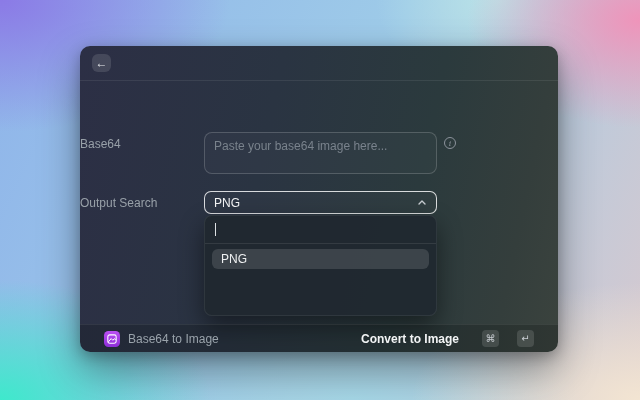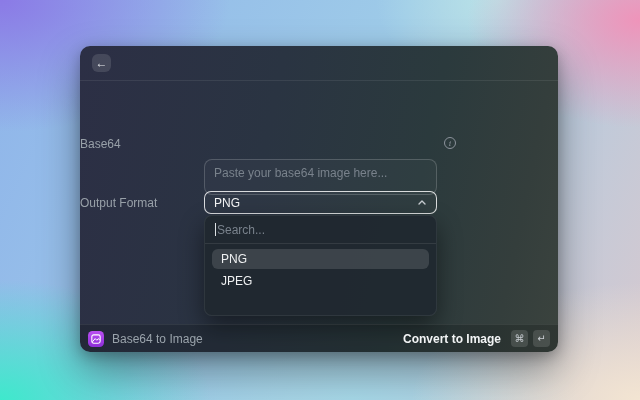--- a/index.html
+++ b/index.html
@@ -37,21 +37,21 @@
     width:19px; height:18px; border-radius:6px;
     background:rgba(255,255,255,.12);
     display:flex; align-items:center; justify-content:center;
     color:#e8eaec; font-size:12px; line-height:1; cursor:pointer;
   }
   .content { position:absolute; left:0; top:36px; right:0; bottom:28px; }
   .form-label {
     position:absolute; left:0; width:108px; 
     color:#98a0a8; font-size:12px;
   }
-  .textarea-wrap { position:absolute; left:124px; top:50px; width:233px; height:36px;margin-top:27px; }
+  .textarea-wrap { position:absolute; left:124px; top:50px; width:233px; height:42px; }
   textarea.b64 {
     width:100%; height:100%; resize:none;
     background:rgba(255,255,255,.025);
     border:1px solid rgba(255,255,255,.18);
     border-radius:8px; outline:none;
     padding:6px 9px;
     font-family:"Liberation Sans","DejaVu Sans",sans-serif;
     font-size:12px; color:#e8eaec;
   }
   textarea.b64::placeholder { color:#79828c; }
@@ -94,30 +94,30 @@
   .dd-options { padding:5px 7px; display:flex; flex-direction:column; gap:2px; }
   .dd-option {
     height:20px; border-radius:6px; display:flex; align-items:center;
     padding:0 9px; color:#eef0f1; cursor:pointer;
   }
   .dd-option.selected { background:rgba(255,255,255,.13); }
   .win-footer {
     position:absolute; left:0; right:0; bottom:0; height:28px;
     background:rgba(10,12,14,.22);
     border-top:1px solid rgba(255,255,255,.07);
-    display:flex; align-items:center; padding:0 8px;
+    display:flex; align-items:center; padding:0 24px;
   }
   .app-icon {
     width:16px; height:16px; border-radius:4.5px;
     background:linear-gradient(180deg,#bb4ff2 0%,#8d2ed8 100%);
     display:flex; align-items:center; justify-content:center;
     margin-right:8px;
   }
   .app-name { color:#9aa3ab; font-size:12px; }
-  .footer-right { margin-left:auto; display:flex; align-items:center; gap:5px; }
+  .footer-right { margin-left:auto; display:flex; align-items:center; gap:18px; }
   .action-label { color:#f2f4f5; font-weight:bold; font-size:12px; margin-right:5px; cursor:pointer; }
   .keycap {
     width:17px; height:17px; border-radius:4px;
     background:rgba(255,255,255,.13);
     color:#c9ced3; font-size:10px;
     display:flex; align-items:center; justify-content:center;
   }
   svg { display:block; }
 </style>
 </head>
@@ -134,41 +134,37 @@
   </div>
 
   <div class="content">
 
     <div class="form-label" style="top:55px;">Base64</div>
     <div class="textarea-wrap">
       <textarea class="b64" placeholder="Paste your base64 image here..." style=""></textarea>
     </div>
     <div class="info-icon">i</div>
 
-    <div class="form-label" style="top:114px;">Output Format</div>
+    <div class="form-label" style="top:114px;">Output Search</div>
     <div class="select-box">
       <span class="value">PNG</span>
       <span>
         <svg width="10" height="7" viewBox="0 0 10 7">
           <polyline points="2,5 5,2 8,5" fill="none" stroke="#c7ccd1" stroke-width="1.4" stroke-linecap="round" stroke-linejoin="round"></polyline>
         </svg>
       </span>
     </div>
 
     <div class="dropdown">
       <div class="dd-search">
         <span class="caret"></span>
-        <input type="text" placeholder="Search..." style="">
       </div>
       <div class="dd-options">
         <div class="dd-option selected">
           <span>PNG</span>
-        </div>
-        <div class="dd-option">
-          <span>JPEG</span>
         </div>
       </div>
     </div>
 
   </div>
 
   <div class="win-footer">
     <div class="app-icon">
       <svg width="10" height="10" viewBox="0 0 12 12">
         <rect x="1" y="1" width="10" height="10" rx="2.2" fill="none" stroke="#ffffff" stroke-width="1.3"></rect>

